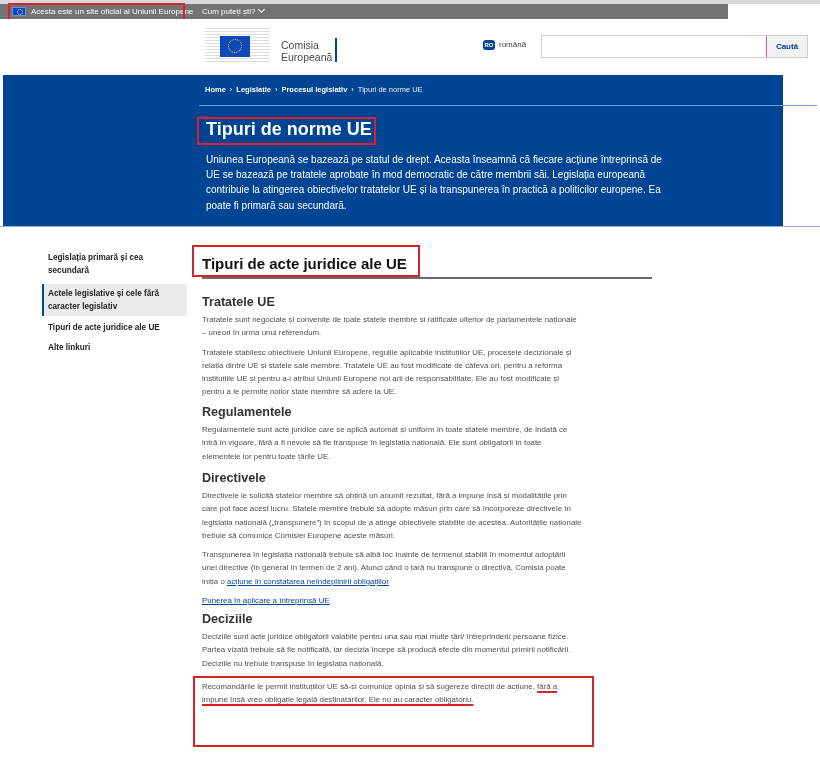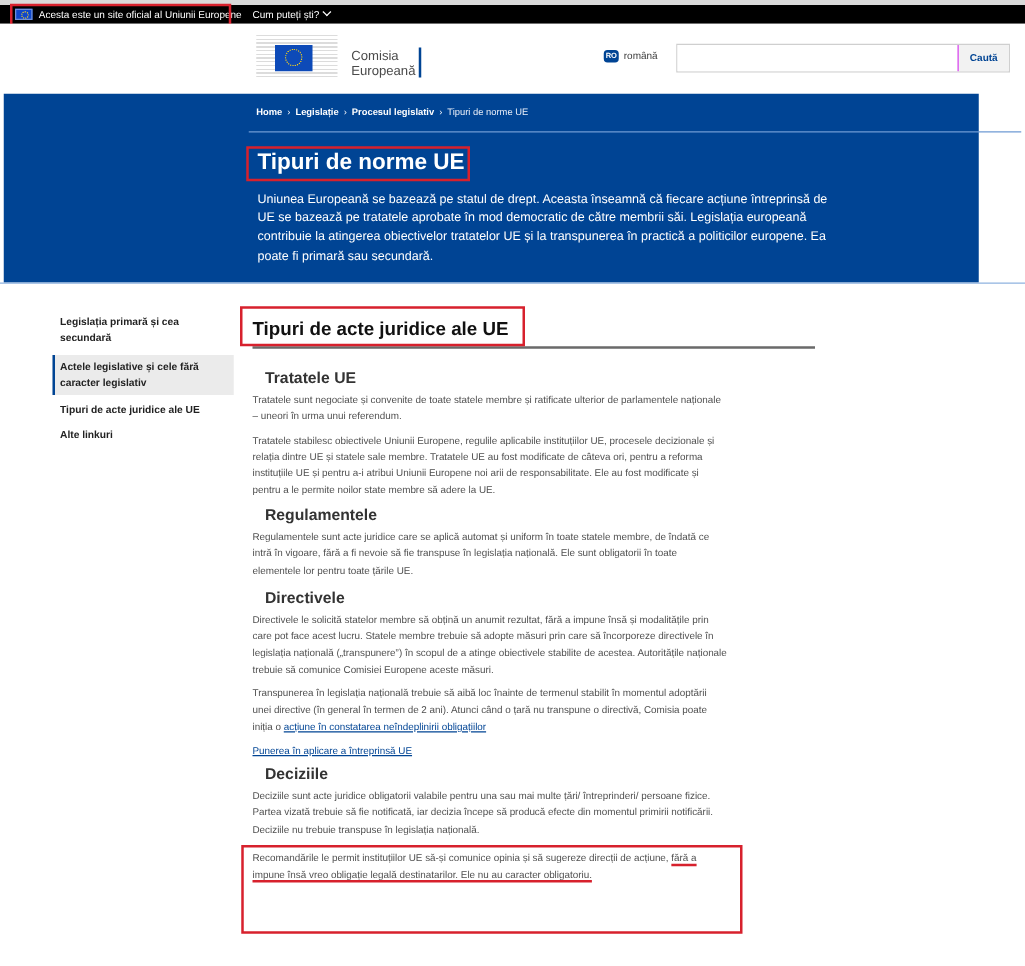--- a/index.html
+++ b/index.html
@@ -1,21 +1,21 @@
 <!DOCTYPE html>
 <html><head>
 <meta charset="utf-8">
 <style>
   * { box-sizing: border-box; margin: 0; padding: 0; }
   html, body { width: 820px; height: 773px; overflow: hidden; background: #ffffff; }
   body { font-family: "Liberation Sans", sans-serif; color: #404040; position: relative; }
 
   
   .topstrip { position: absolute; left: 0; top: 0; width: 820px; height: 4px; background: #d9d9d9; }
-  .globan { position: absolute; left: 0; top: 4px; width: 820px; height: 15px; background: #000000; color: #fff; font-size: 8px; line-height: 15px; }
+  .globan { position: absolute; left: 0; top: 4px; width: 728px; height: 15px; background: #737373; color: #fff; font-size: 8px; line-height: 15px; }
   .globan .flag { position: absolute; left: 12px; top: 3px; width: 14px; height: 9px; background: #0e47cb; border: 1px solid #6f8fd6; }
   .globan .flag::after { content: ""; position: absolute; left: 4px; top: 1px; width: 4px; height: 4px; border: 1px dotted #ffd617; border-radius: 50%; }
   .globan .official { position: absolute; left: 31px; top: 0; }
   .globan .howknow { position: absolute; left: 202px; top: 0; cursor: pointer; }
   .globan .chev { display: inline-block; width: 5px; height: 5px; border-right: 1.2px solid #fff; border-bottom: 1.2px solid #fff; transform: rotate(45deg); margin-left: 4px; position: relative; top: -2px; }
   .redbox-globan { position: absolute; left: 8px; top: 3px; width: 177px; height: 19px; border: 2px solid #d7212d; }
 
   
   .header { position: absolute; left: 0; top: 19px; width: 820px; height: 54px; background: #fff; }
   .logo { position: absolute; left: 205px; top: 3px; width: 135px; height: 45px; }
@@ -50,21 +50,21 @@
   .side-item { display: block; padding: 3px 6px; font-size: 8.2px; font-weight: bold; color: #222; line-height: 13px; cursor: pointer; }
   .side-item.active { background: #ebebeb; border-left: 2px solid #004494; padding-left: 4px; }
 
   
   .content { position: absolute; left: 202px; top: 250px; width: 450px; }
   .page-h2 { font-size: 15px; font-weight: bold; color: #111; height: 27px; line-height: 27px; }
   .h2-rule { position: absolute; left: 0; top: 27px; width: 450px; height: 2px; background: #6a6a6a; }
   .redbox-h2 { position: absolute; left: 192px; top: 245px; width: 228px; height: 32px; border: 2px solid #d7212d; }
 
   .section { position: absolute; left: 202px; width: 380px; }
-  .section h3 { font-size: 12.6px; font-weight: bold; color: #333; margin-bottom: 4px; margin-left: 10px; }
+  .section h3 { font-size: 12.6px; font-weight: bold; color: #333; margin-bottom: 4px; }
   .section p { font-size: 7.9px; line-height: 13.3px; color: #505050; margin-bottom: 6px; }
   .section a { color: #004494; text-decoration: underline; cursor: pointer; }
   .redbox-rec { position: absolute; left: 193px; top: 676px; width: 401px; height: 71px; border: 2px solid #d7212d; }
   .hl { text-decoration: underline; text-decoration-color: #d7212d; text-decoration-thickness: 2px; text-underline-offset: 2px; }
 </style>
 </head>
 <body>
 
 <div class="topstrip"></div>
 

